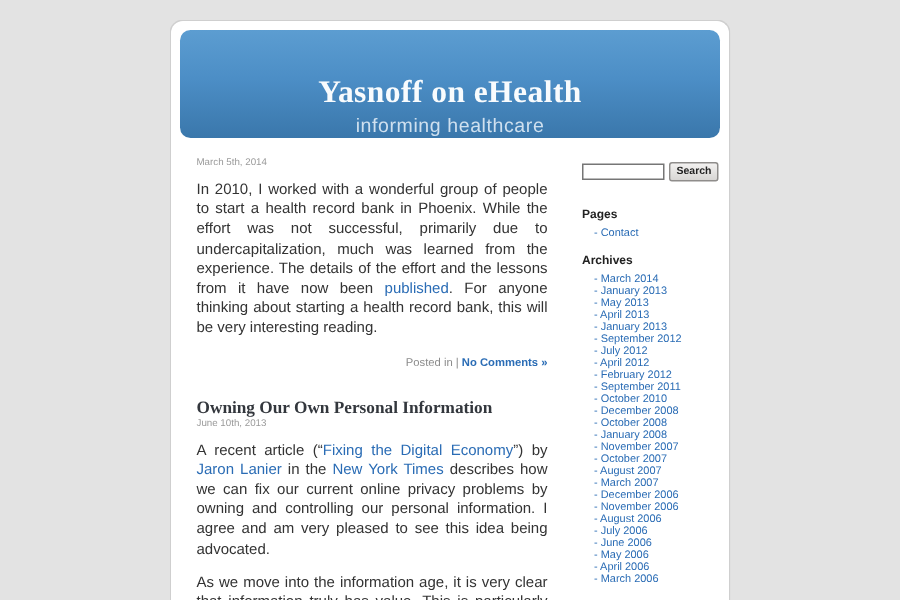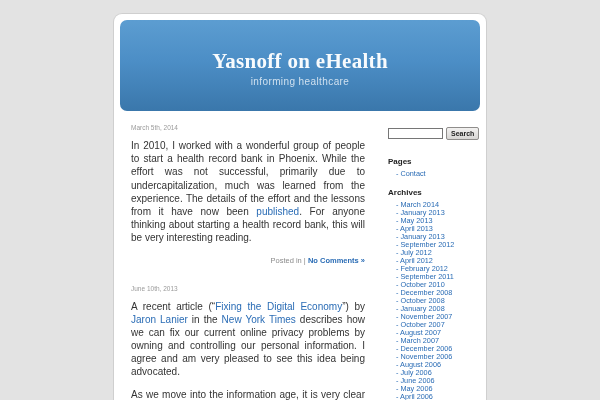--- a/index.html
+++ b/index.html
@@ -13,31 +13,31 @@
     font-family:"Liberation Sans","DejaVu Sans",sans-serif;
     color:var(--text);
   }
   .page{
     width:374px;margin:13px auto 0;min-height:387px;
     background:#fff;border:1px solid #cfcfcf;border-bottom:none;
     border-radius:9px 9px 0 0;
     padding-top:6px;
   }
   .site-header{
-    margin:0 6px;height:91px;border-radius:7px;
+    margin:0 6px;height:72px;border-radius:7px;
     background:linear-gradient(to bottom,var(--header-top) 0%,#4c8ec6 45%,var(--header-bottom) 100%);
     text-align:center;color:#fff;
     padding-top:29px;
   }
   .site-title{
     margin:0;font-family:"Liberation Serif","DejaVu Serif",serif;
     font-size:21px;font-weight:bold;letter-spacing:.3px;color:#f8fbfd;
   }
   .site-tagline{
-    margin-top:2px;font-size:10px;letter-spacing:.4px;color:#cfe0ef;
+    margin-top:2px;font-size:13px;letter-spacing:.4px;color:#cfe0ef;
   }
   .content-wrap{
     display:flex;align-items:flex-start;
     padding:12px 6px 0 17px;
   }
   .posts-col{width:234px;flex:0 0 234px;}
   .post{margin-bottom:20px;}
   .post:last-child{margin-bottom:0;}
   .post-title{
     margin:0 0 1px 0;
@@ -86,20 +86,21 @@
     <div class="site-tagline">informing healthcare</div>
   </div>
   <div class="content-wrap">
     <div class="posts-col" id="posts-col">
         <div class="post">
           <div class="post-date">March 5th, 2014</div>
           <p>In 2010, I worked with a wonderful group of people to start a health record bank in Phoenix. While the effort was not successful, primarily due to undercapitalization, much was learned from the experience. The details of the effort and the lessons from it have now been <a>published</a>. For anyone thinking about starting a health record bank, this will be very interesting reading.</p>
           <div class="post-meta"><span>Posted in | </span><a>No Comments »</a></div>
         </div>
         <div class="post">
+          <h2 class="post-title">Owning Our Own Personal Information</h2>
           <div class="post-date">June 10th, 2013</div>
           <p>A recent article (“<a>Fixing the Digital Economy</a>”) by <a>Jaron Lanier</a> in the <a>New York Times</a> describes how we can fix our current online privacy problems by owning and controlling our personal information. I agree and am very pleased to see this idea being advocated.</p>
           <p>As we move into the information age, it is very clear that information truly has value. This is particularly true of our personal information – what we buy, where we go, who we communicate with (via phone, email, text, etc.), and which web sites we browse, not to mention our medical and financial records. At present, we’re in what might be termed the “Wild West” of personal information, where whoever has our data can (in general) use it for whatever they wish. But unlike the cattle rustlers of old who deprived ranchers of purloined cattle, our appropriated personal information is only copied. Because of this, perhaps we haven’t been sensitive enough to the problem.</p>
         </div>
       </div>
     <div class="sidebar">
       <div class="searchform">
         <input class="search-input" type="text" value="" style="">
         <button class="search-button">Search</button>
       </div>

